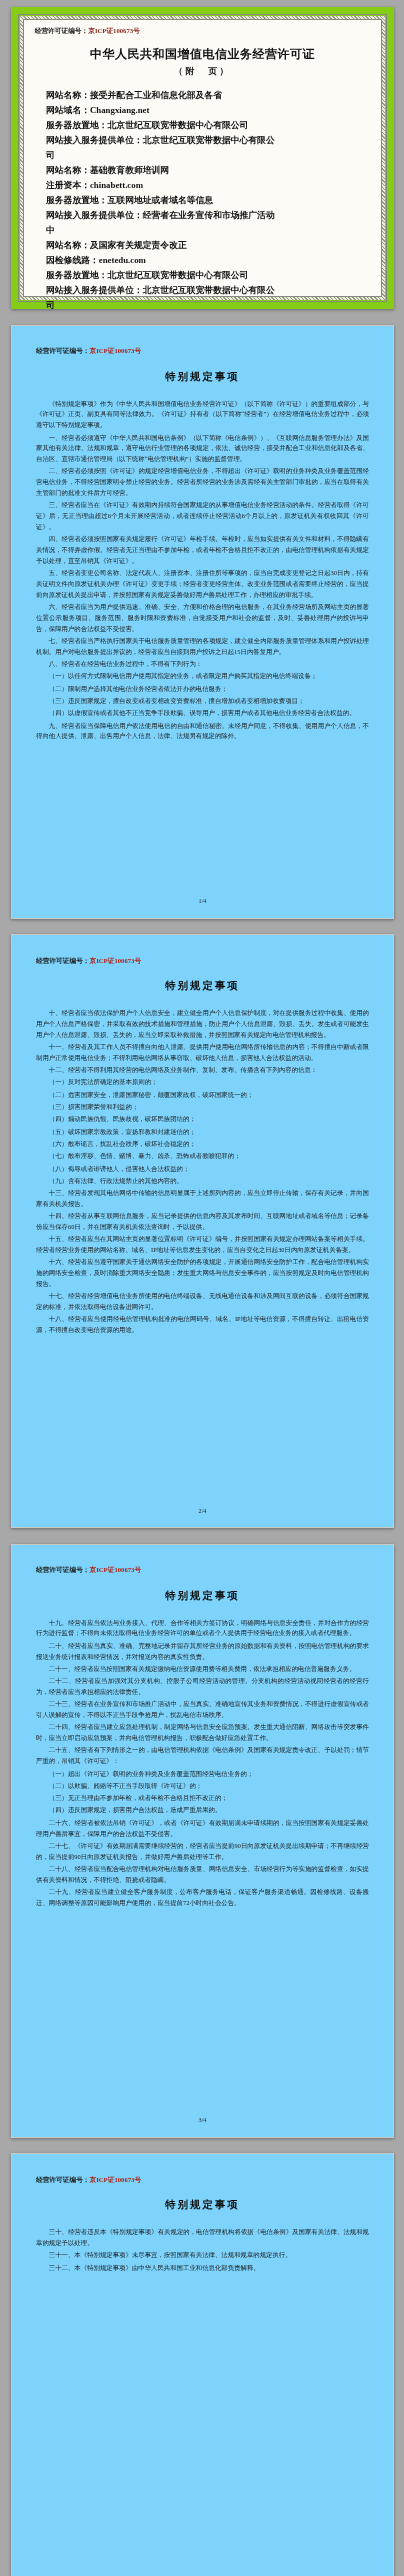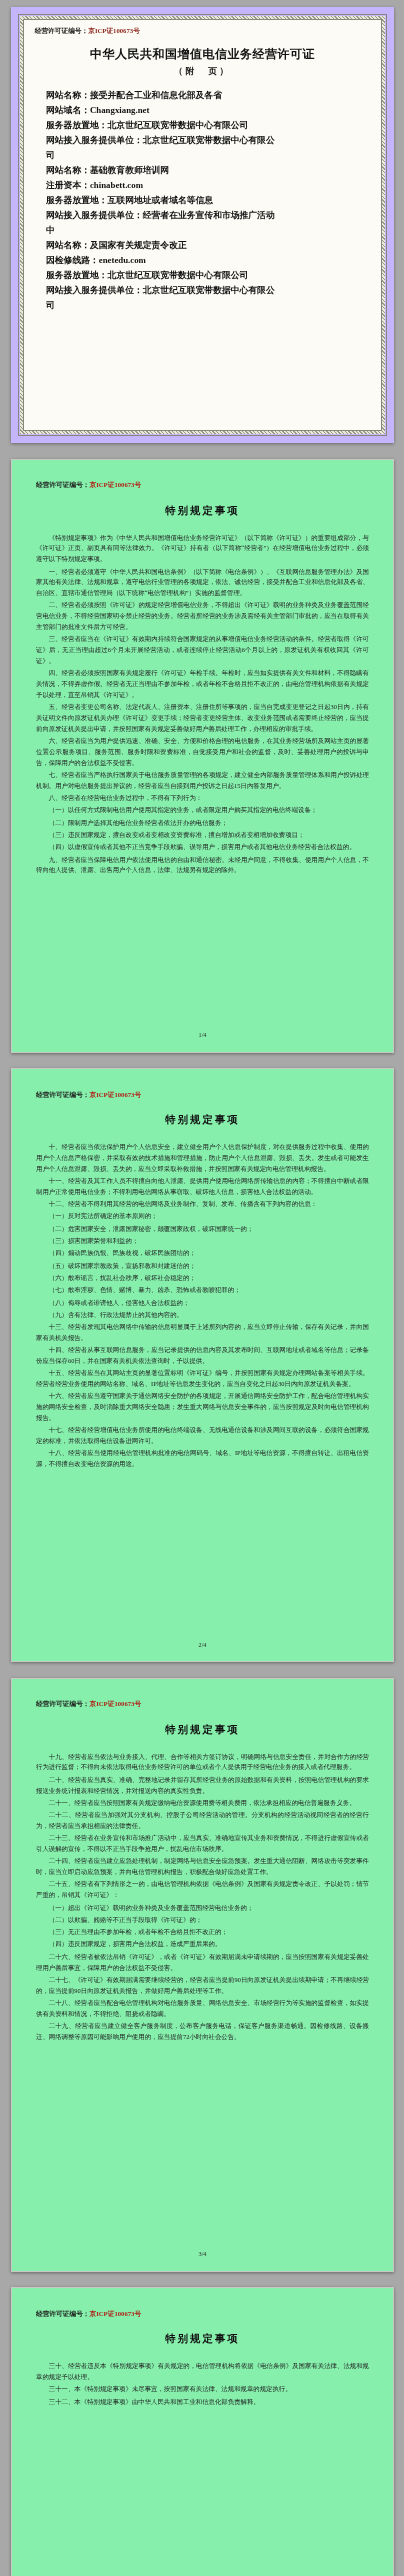--- a/index.html
+++ b/index.html
@@ -4,27 +4,27 @@
 <style>
   html,body { margin:0; padding:0; }
   body {
     width:405px;
     background:#a8a8a8;
     font-family:"Liberation Serif","DejaVu Serif",serif;
   }
   .stack { width:405px; padding:7.2px 0 12.4px; }
   .page {
     width:383px; margin:0 auto 15.5px; position:relative;
-    background:#86efac; box-sizing:border-box;
+    background:#7dd3fc; box-sizing:border-box;
     box-shadow:0 0.5px 3.1px rgba(0,0,0,.38);
   }
   .page:last-child { margin-bottom:0; }
 
   
-  .cert { height:436px; background:#c4b5fd; }
+  .cert { height:302px; background:#84cc16; }
   .cert-outer { position:absolute; inset:7.2px; border:0.5px solid #85887a; }
   .cert-band {
     position:absolute; inset:1px;
     background:repeating-linear-gradient(45deg,#979c88 0 1px,#e9e7d8 1px 2.6px);
   }
   .cert-white {
     position:absolute; inset:4.1px;
     background:#fcfbf5; border:0.5px solid #85887a;
   }
   .cert-content { position:absolute; inset:16.5px 21.6px; }

